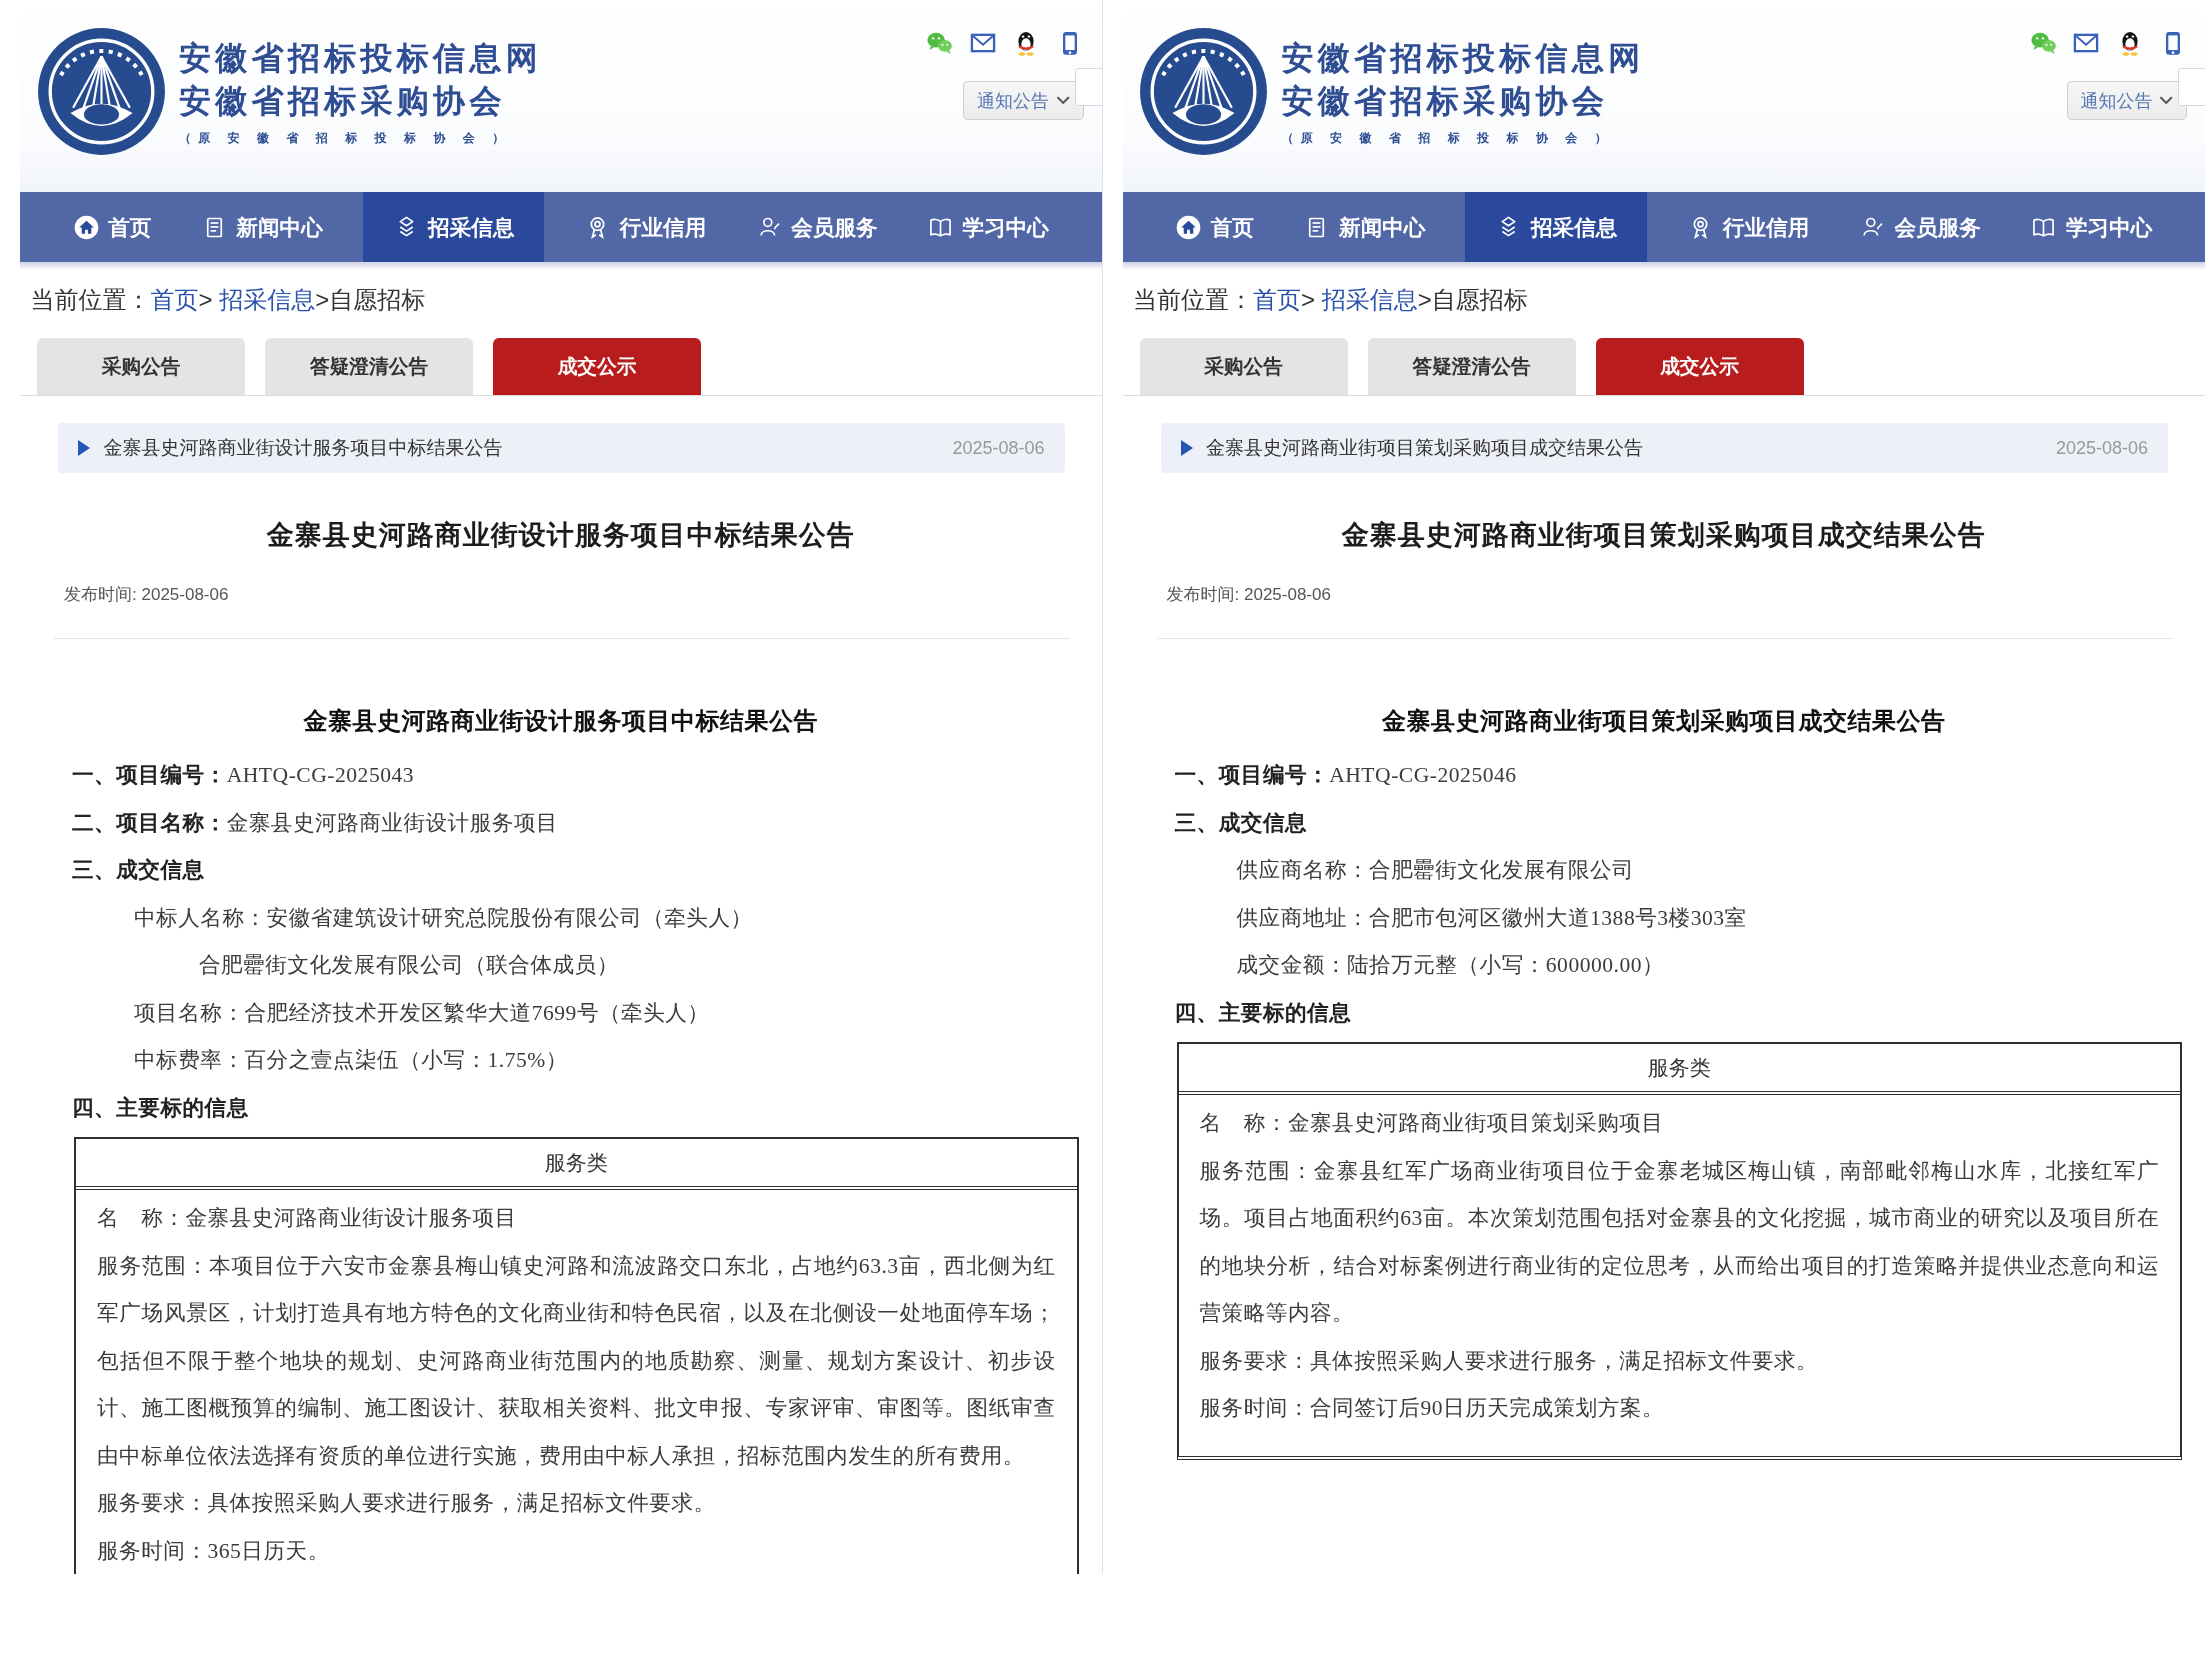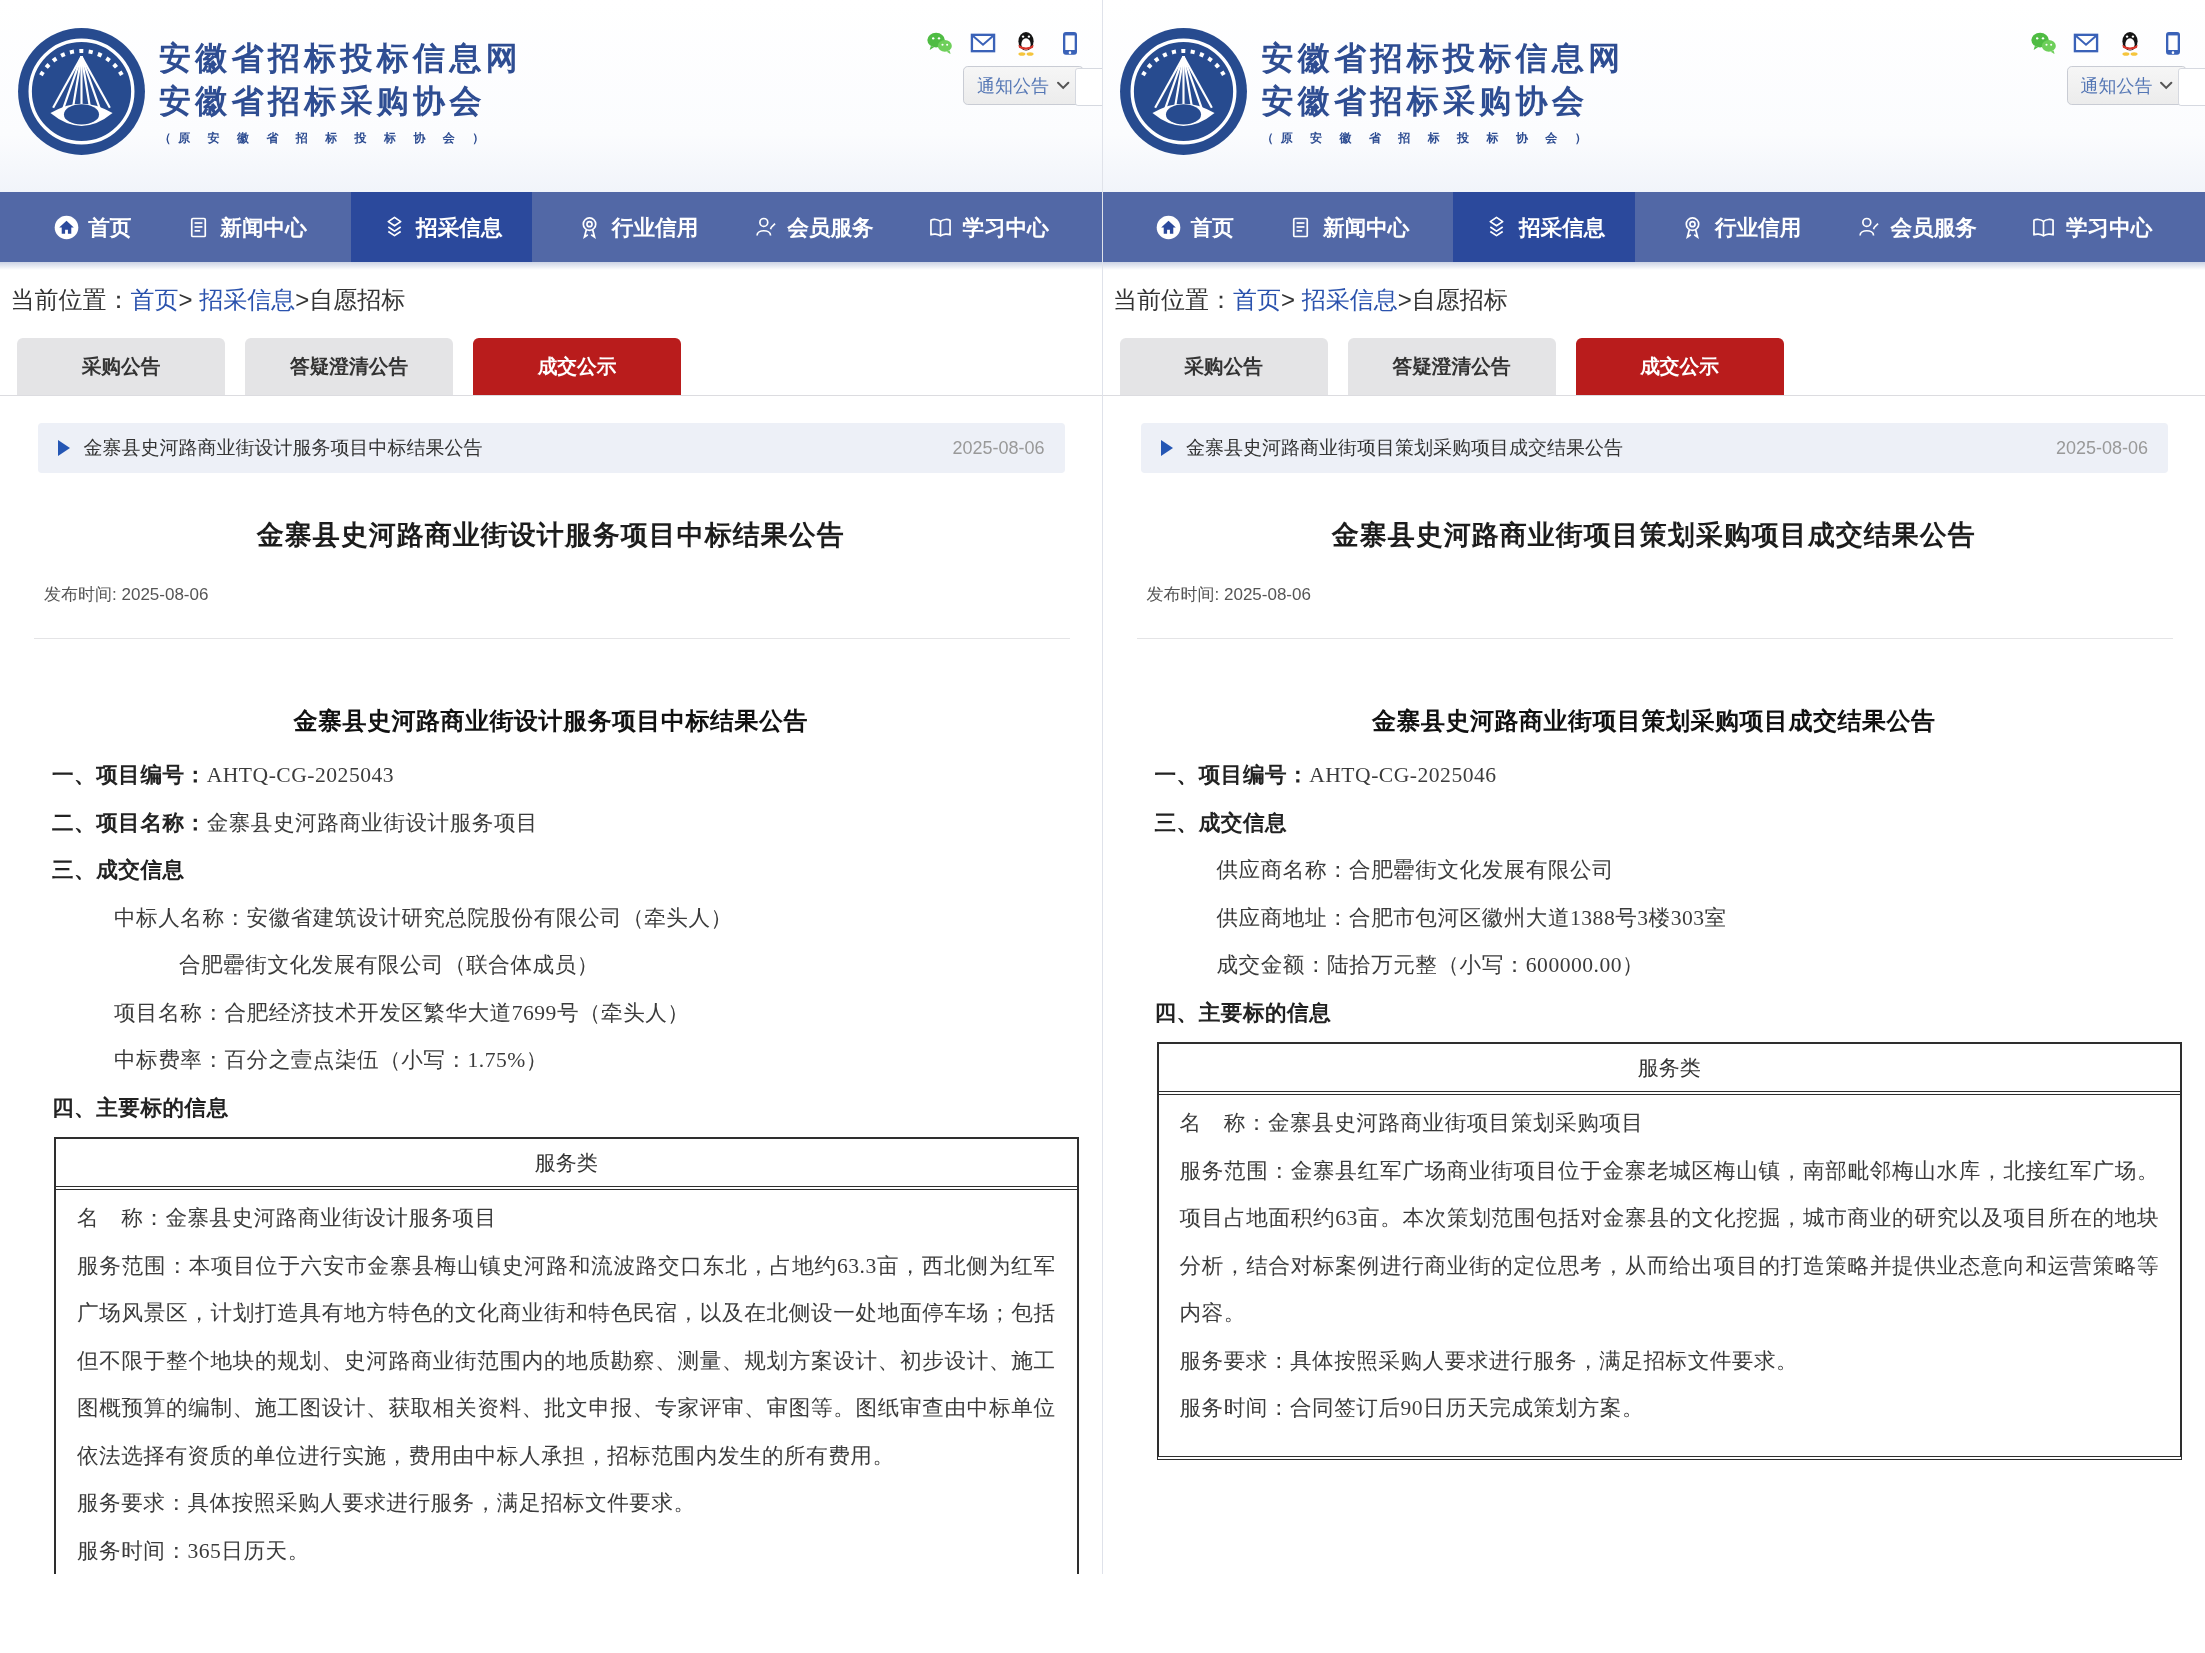--- a/index.html
+++ b/index.html
@@ -2,34 +2,34 @@
 <html style="font-size:7.7px"><head>
 <meta charset="utf-8">
 <style>
   * { box-sizing: border-box; }
   html,body { margin:0; padding:0; }
   body {
     width:2205px; height:1654px; overflow:hidden; background:#fff;
     font-family:"Liberation Sans","DejaVu Sans",sans-serif;
     display:flex;
   }
-  .window { width:1103px; height:1574px; position:relative; overflow:hidden; background:#fff; }
+  .window { width:1103px; height:1574px; position:relative; overflow:hidden; background:#fff;padding-left:20px; }
   .window.left { border-right:1px solid #dfe2ea; }
 
   
   .hdr { height:192px; position:relative; background:linear-gradient(180deg,#ffffff 0%,#fbfcfe 70%,#f1f4fa 100%); }
   .logo { position:absolute; left:13.5px; top:24px; width:135px; height:135px; }
   .sitename { position:absolute; left:159px; top:37px; color:#2e4d92;
     font-family:"Liberation Serif","DejaVu Serif",serif; font-weight:bold; }
   .sitename .l1,.sitename .l2 { font-size:32px; letter-spacing:4.3px; line-height:1.35; }
   .sitename .l3 { font-size:12px; letter-spacing:7.2px; margin-top:7px; font-weight:600; }
   .hdr-right { position:absolute; top:29px; right:18px; display:flex; flex-direction:column; align-items:flex-end; }
   .socials { display:flex; gap:15.4px; align-items:center; }
   .socials svg { width:28px; height:28px; cursor:pointer; }
-  .notice-dd { margin-top:9px; display:flex; align-items:center; gap:6.7px;
+  .notice-dd { margin-top:24px; display:flex; align-items:center; gap:6.7px;
     background:linear-gradient(180deg,#f6f6f6,#ececec); border:1px solid #c9ccd4; border-radius:4.8px;
     padding:6.7px 12.5px; cursor:pointer; }
   .notice-dd .lbl { font-size:18px; color:#5577b5; }
   .notice-dd svg { width:14.4px; height:10.6px; }
   .search-stub { position:absolute; top:68px; right:-26.4px; width:53px; height:38px;
     background:#fff; border:1px solid #d6d9e0; border-radius:2.9px; }
 
   
   .nav { height:70px; background:#5268a6; display:flex; align-items:stretch;
     justify-content:space-between; padding:0 43px; }

